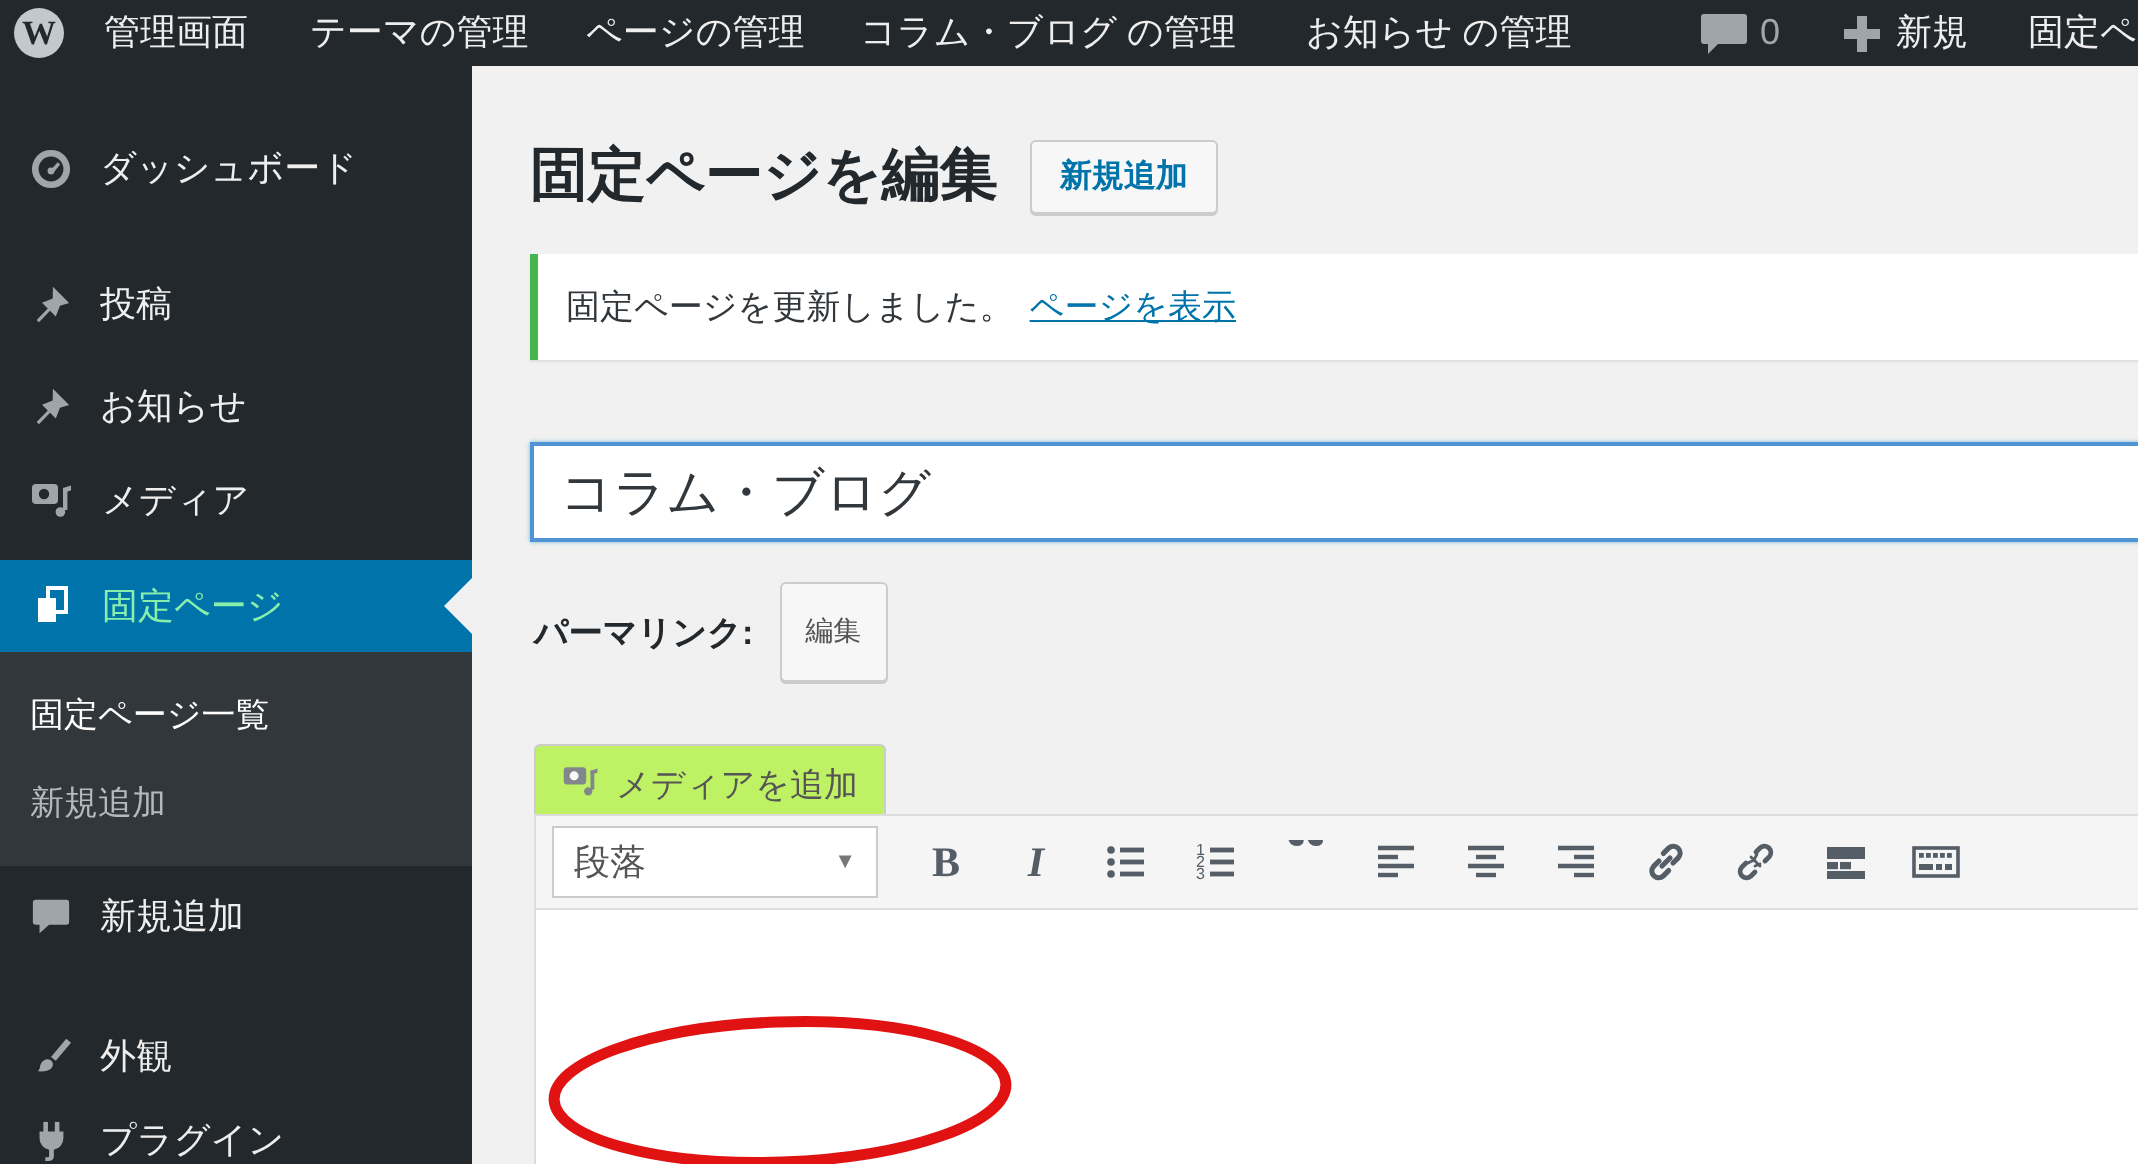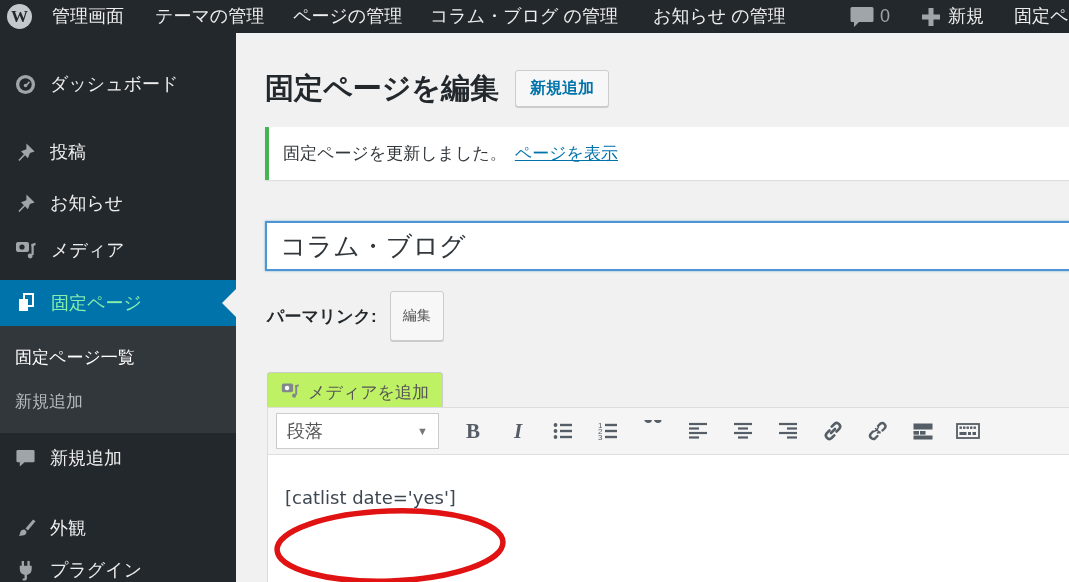--- a/index.html
+++ b/index.html
@@ -297,18 +297,17 @@
               <rect x="18.5" y="7.5" width="2.4" height="2.4"></rect>
               <rect x="4.5" y="13" width="7" height="3"></rect>
               <rect x="13" y="13" width="3" height="3"></rect>
               <rect x="17.5" y="13" width="3.5" height="3"></rect>
             </g>
           </g>
         </svg>
     </button>
   </div>
   <div class="mce-content">
-    <div class="mce-text">[catlist date='yes']</div>
     <svg class="annotation" width="260" height="95" viewBox="0 0 260 95">
       <ellipse cx="122" cy="46" rx="113" ry="35" fill="none" stroke="#e01212" stroke-width="5.5" transform="rotate(-2 122 46)"></ellipse>
     </svg>
   </div>
 </div>
 
 </body></html>

